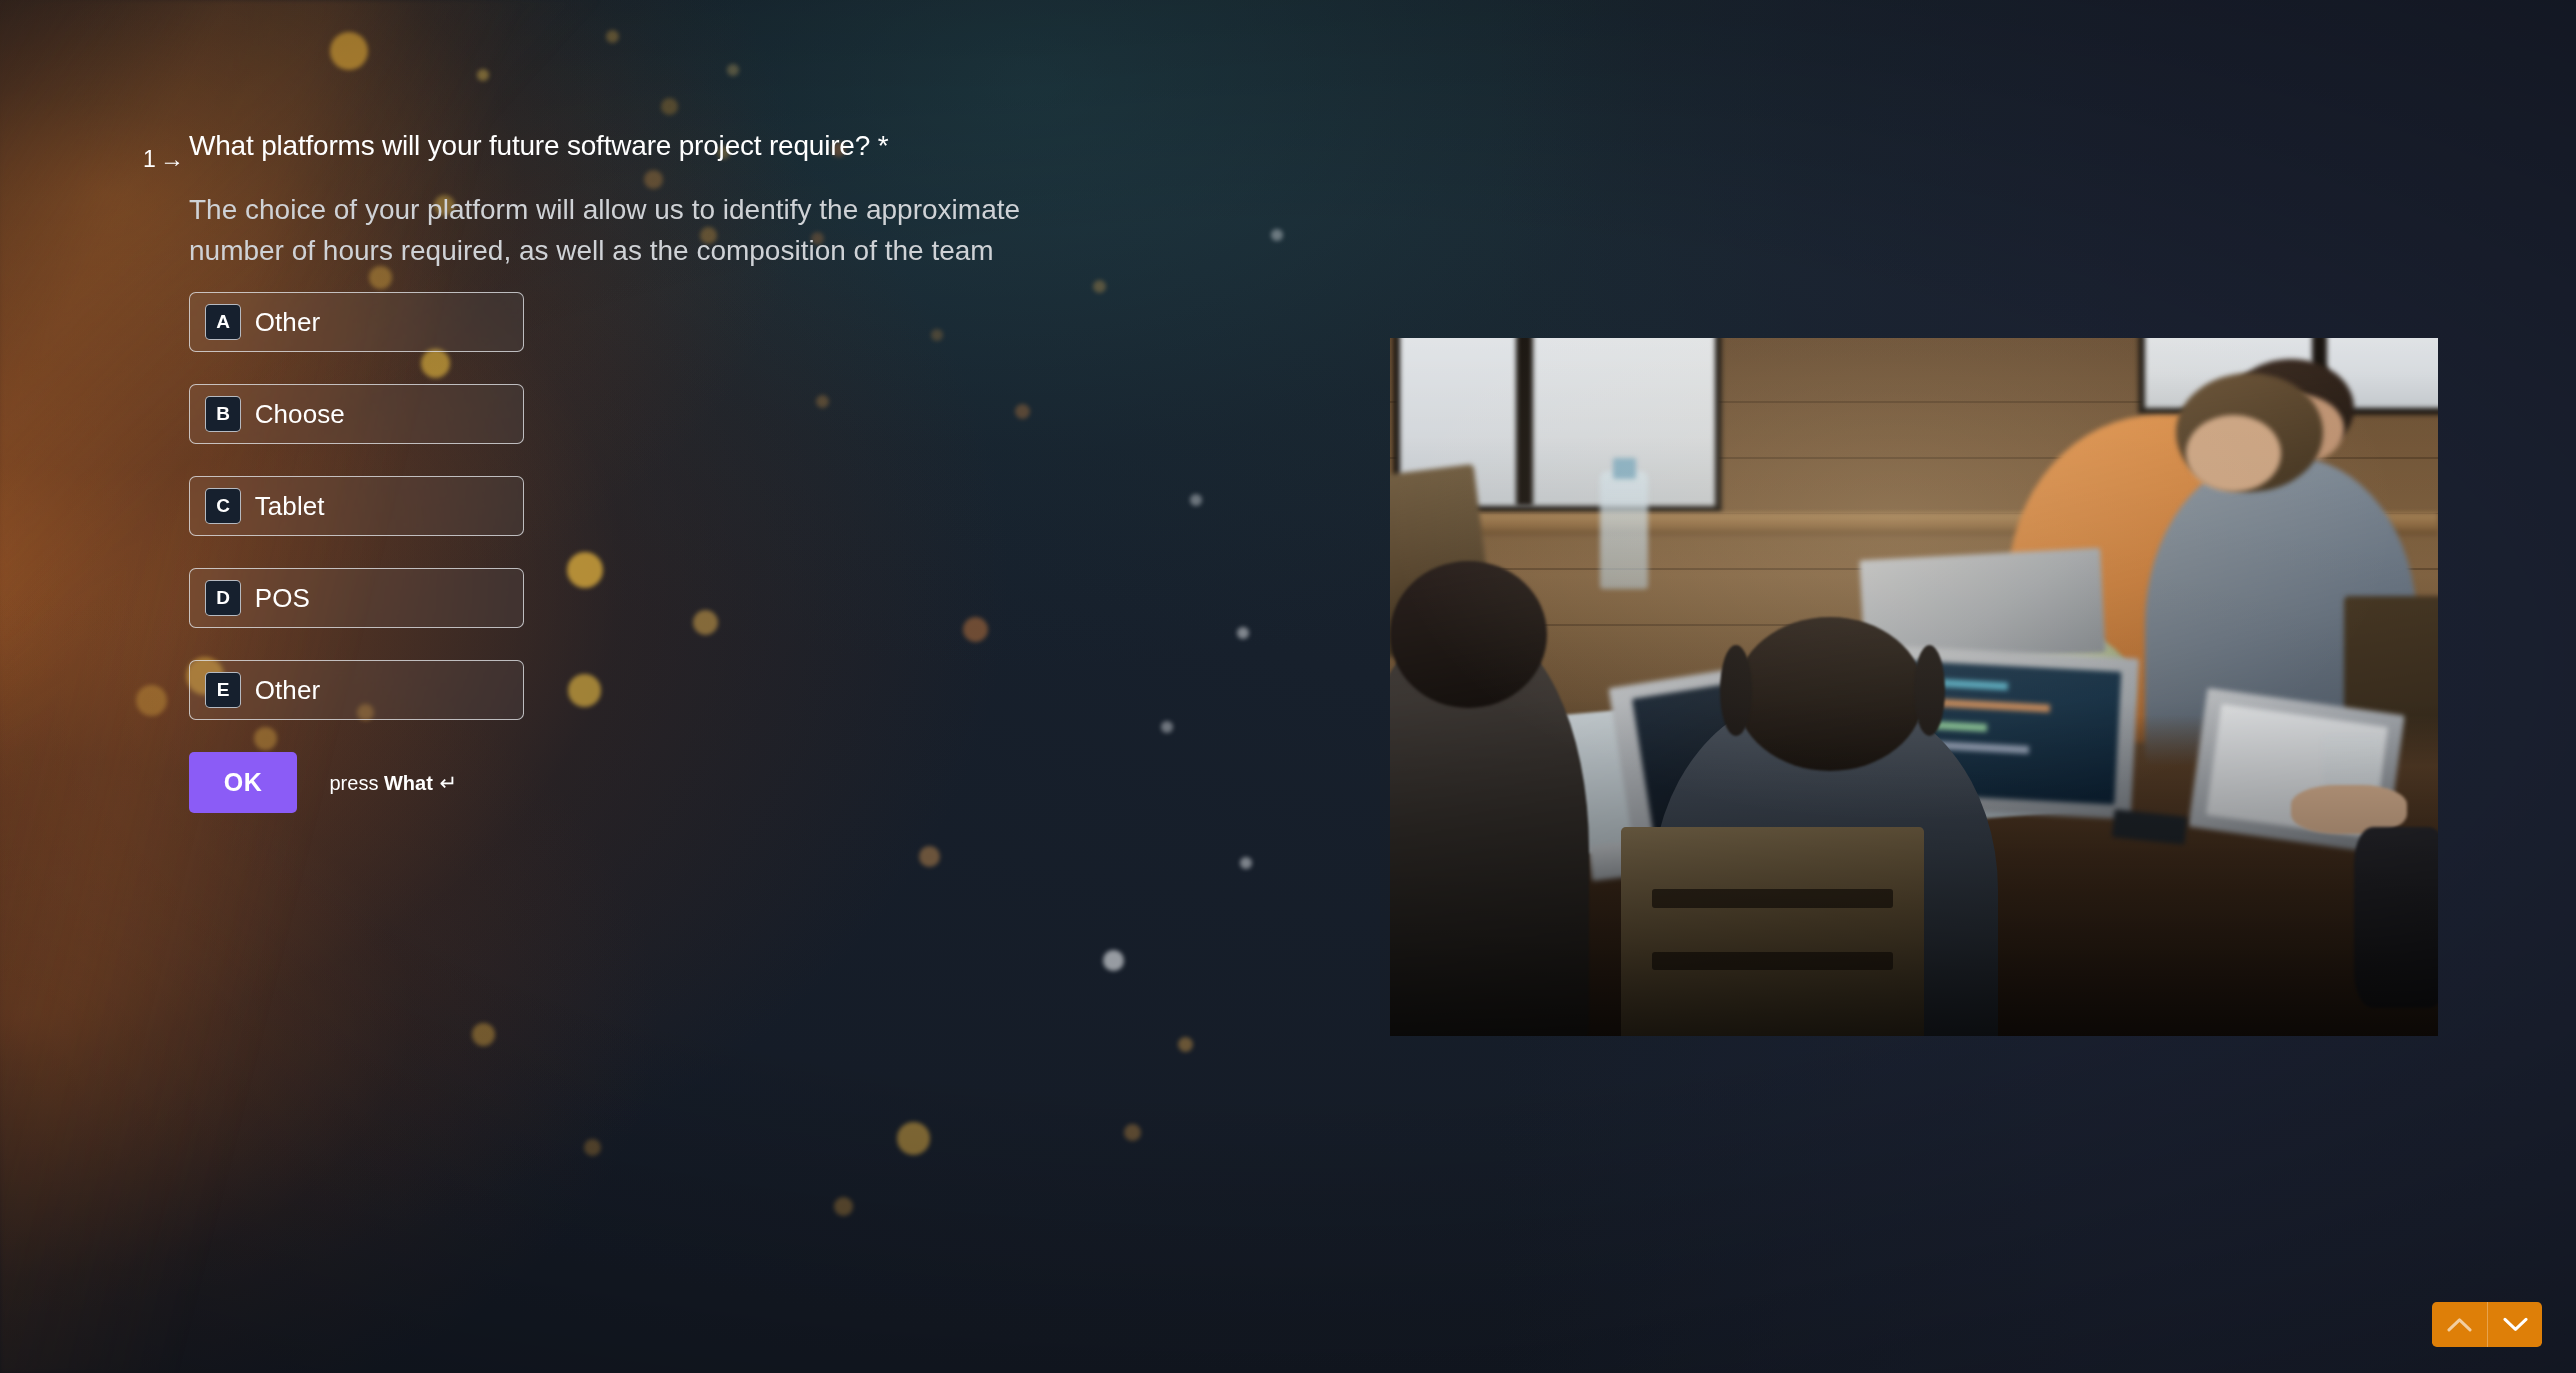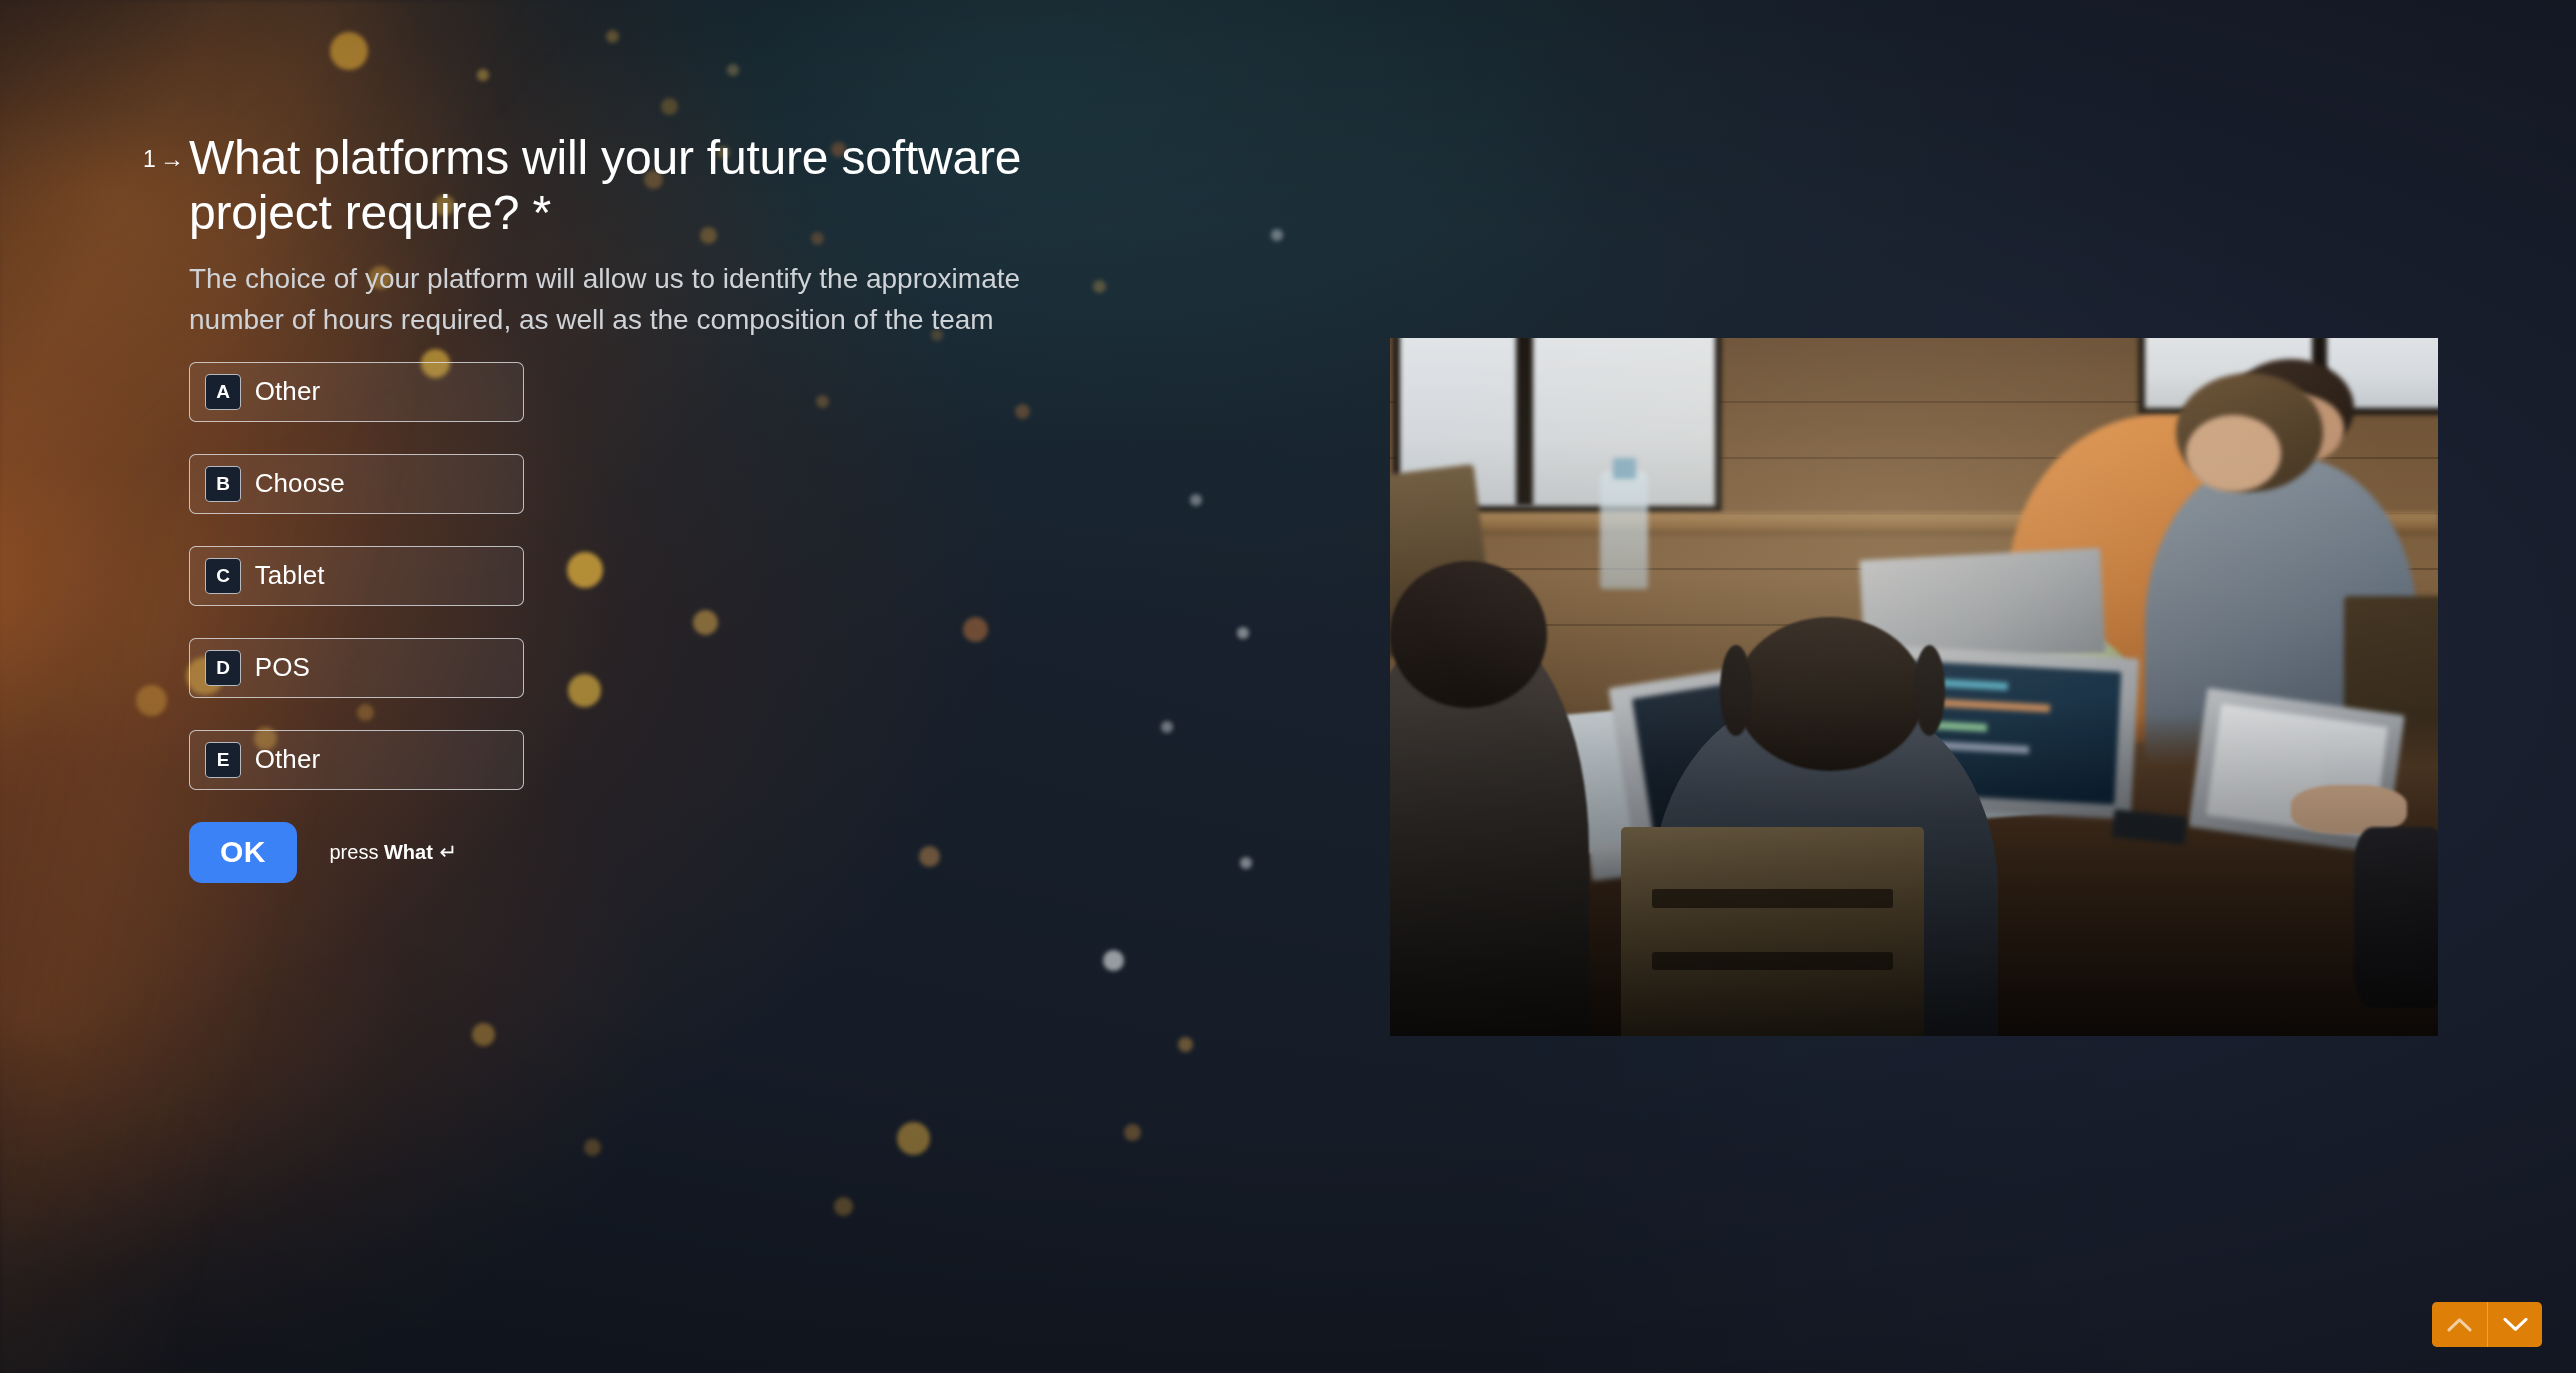--- a/index.html
+++ b/index.html
@@ -71,21 +71,21 @@
     font-size:23px;
     line-height:1;
     padding-top:17px;
     width:46px;
     letter-spacing:0.5px;
     white-space:nowrap;
   }
   .q-number .arrow { font-size:24px; margin-left:3.8px; }
   .q-title {
     color:#ffffff;
-    font-size:48px;
+    font-size:28px;
     font-weight:400;
     line-height:1.15;
     letter-spacing:-0.2px;
     max-width:937px;
   }
   .q-desc {
     margin-top:19px;
     margin-left:46px;
     color:#cfd2d6;
     font-size:28px;
@@ -133,25 +133,25 @@
     font-weight:400;
     letter-spacing:0.1px;
   }
 
   
   #submit-row {
     margin-top:11.5px; margin-left:46px;
     display:flex; align-items:center;
   }
   #ok-button {
-    background:#3b82f6;
-    color:#ffffff;
-    border:none; border-radius:13px;
+    background:#8b5cf6;
+    color:#ffffff;
+    border:none; border-radius:5px;
     font-family:"Liberation Sans", sans-serif;
-    font-size:30px; font-weight:700;
+    font-size:25px; font-weight:700;
     letter-spacing:0.4px;
     padding:0 27px;
     height:61px;
     min-width:108px;
     cursor:pointer;
   }
   .enter-hint {
     margin-left:32.5px;
     color:#ffffff;
     font-size:20px;

